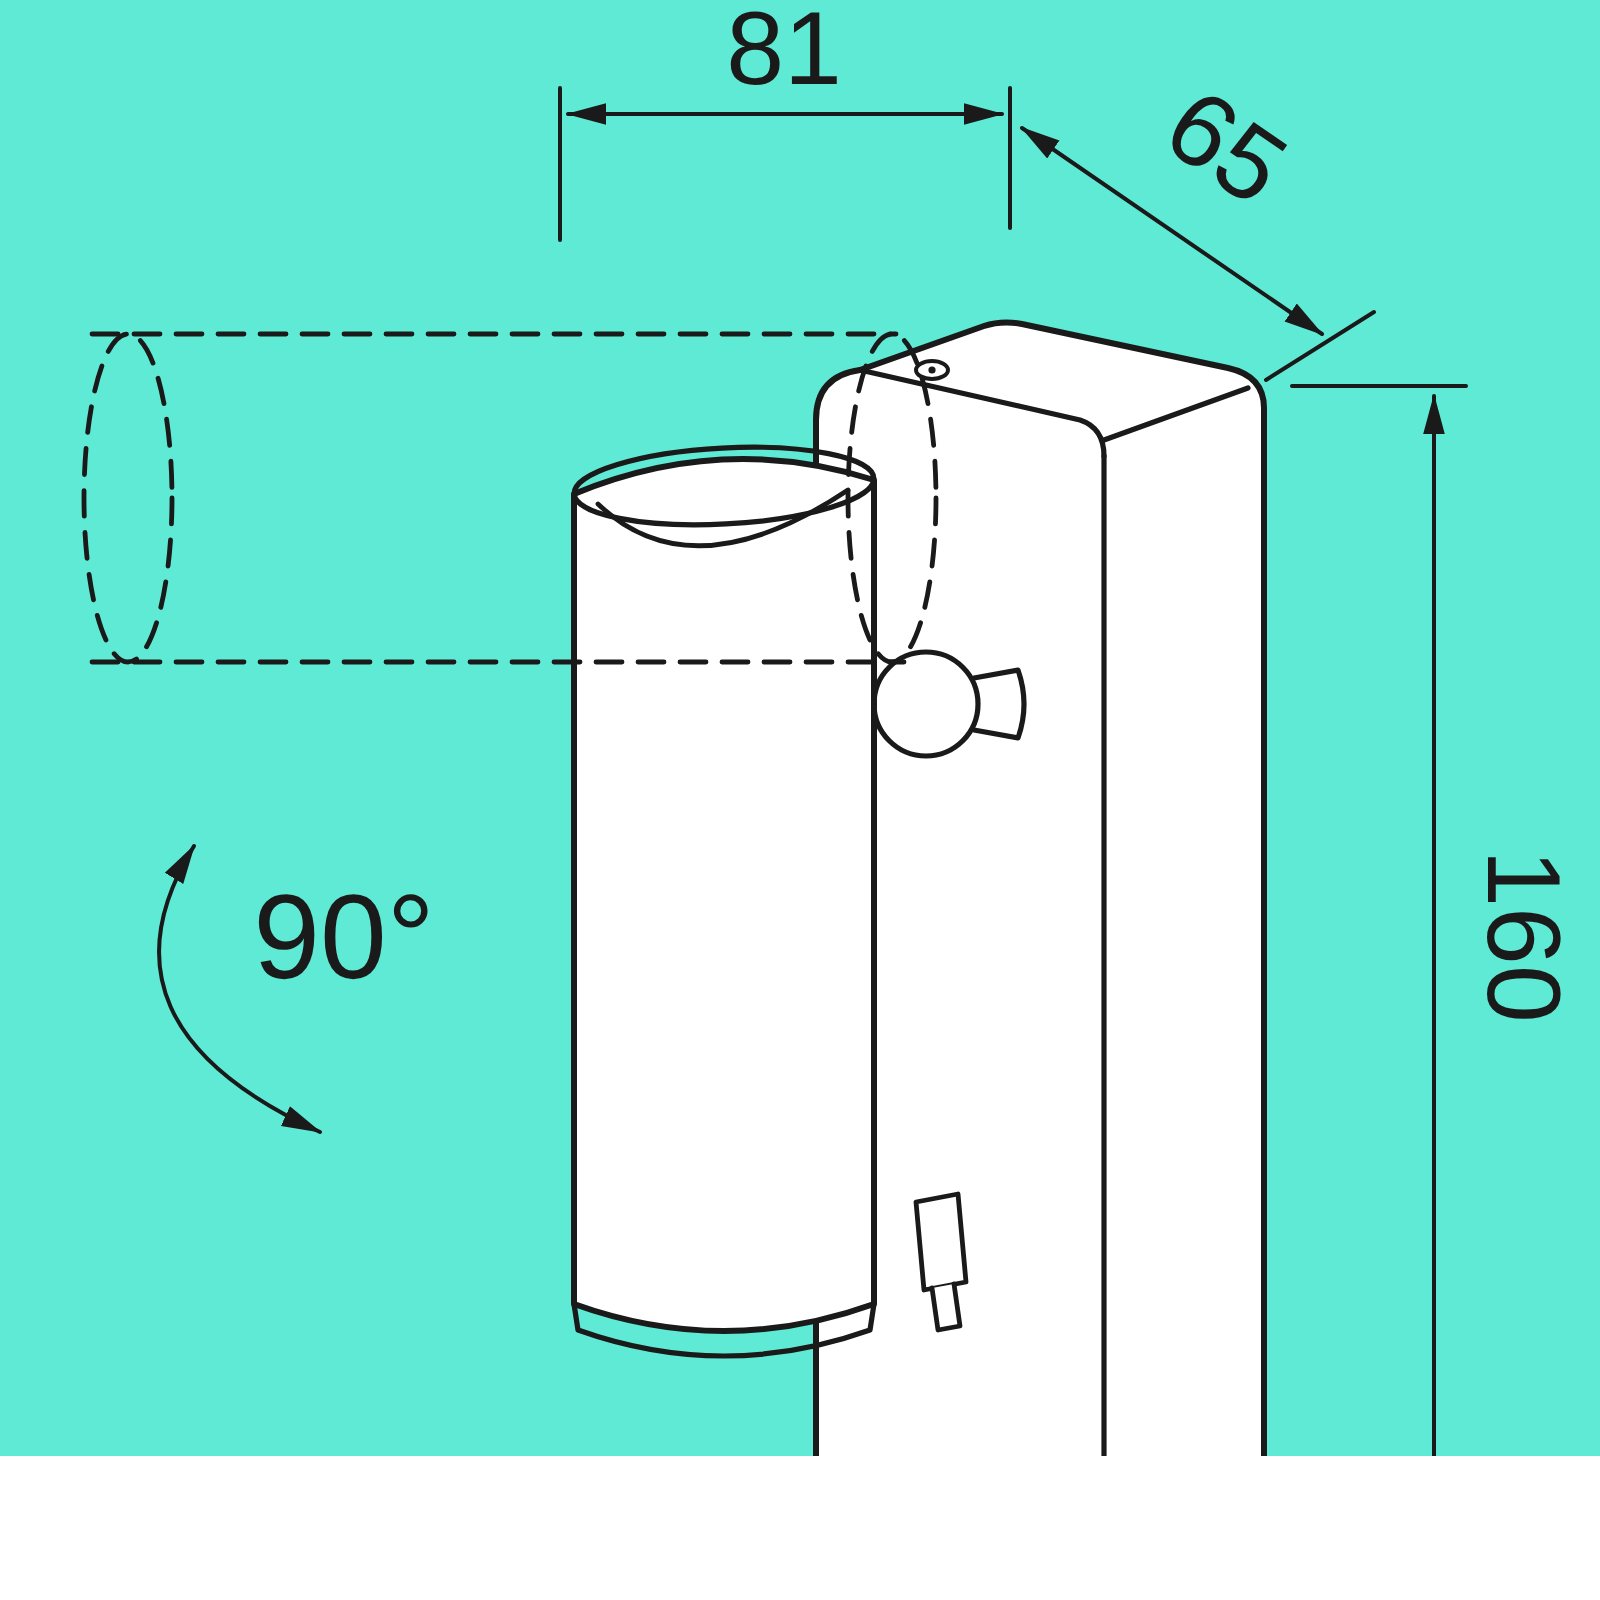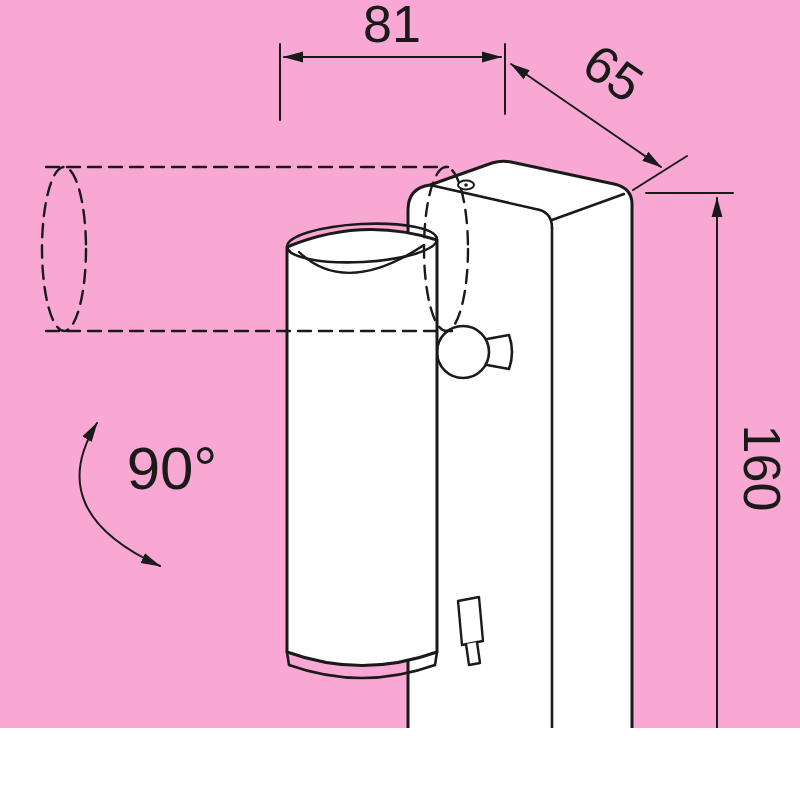--- a/index.html
+++ b/index.html
@@ -1,20 +1,20 @@
 <!DOCTYPE html>
 <html><head>
   <meta charset="utf-8">
   <style>
     html, body { margin: 0; padding: 0; background: #ffffff; }
     .canvas {
       position: relative;
       width: 800px;
       height: 728px;
-      background: #f9a8d4;
+      background: #5eead4;
       overflow: hidden;
       font-family: "Liberation Sans", sans-serif;
     }
     svg { display: block; }
     .dim-text {
       font-family: "Liberation Sans", sans-serif;
       font-size: 52px;
       font-weight: 400;
       fill: #1a1a1a;
       stroke: none;

